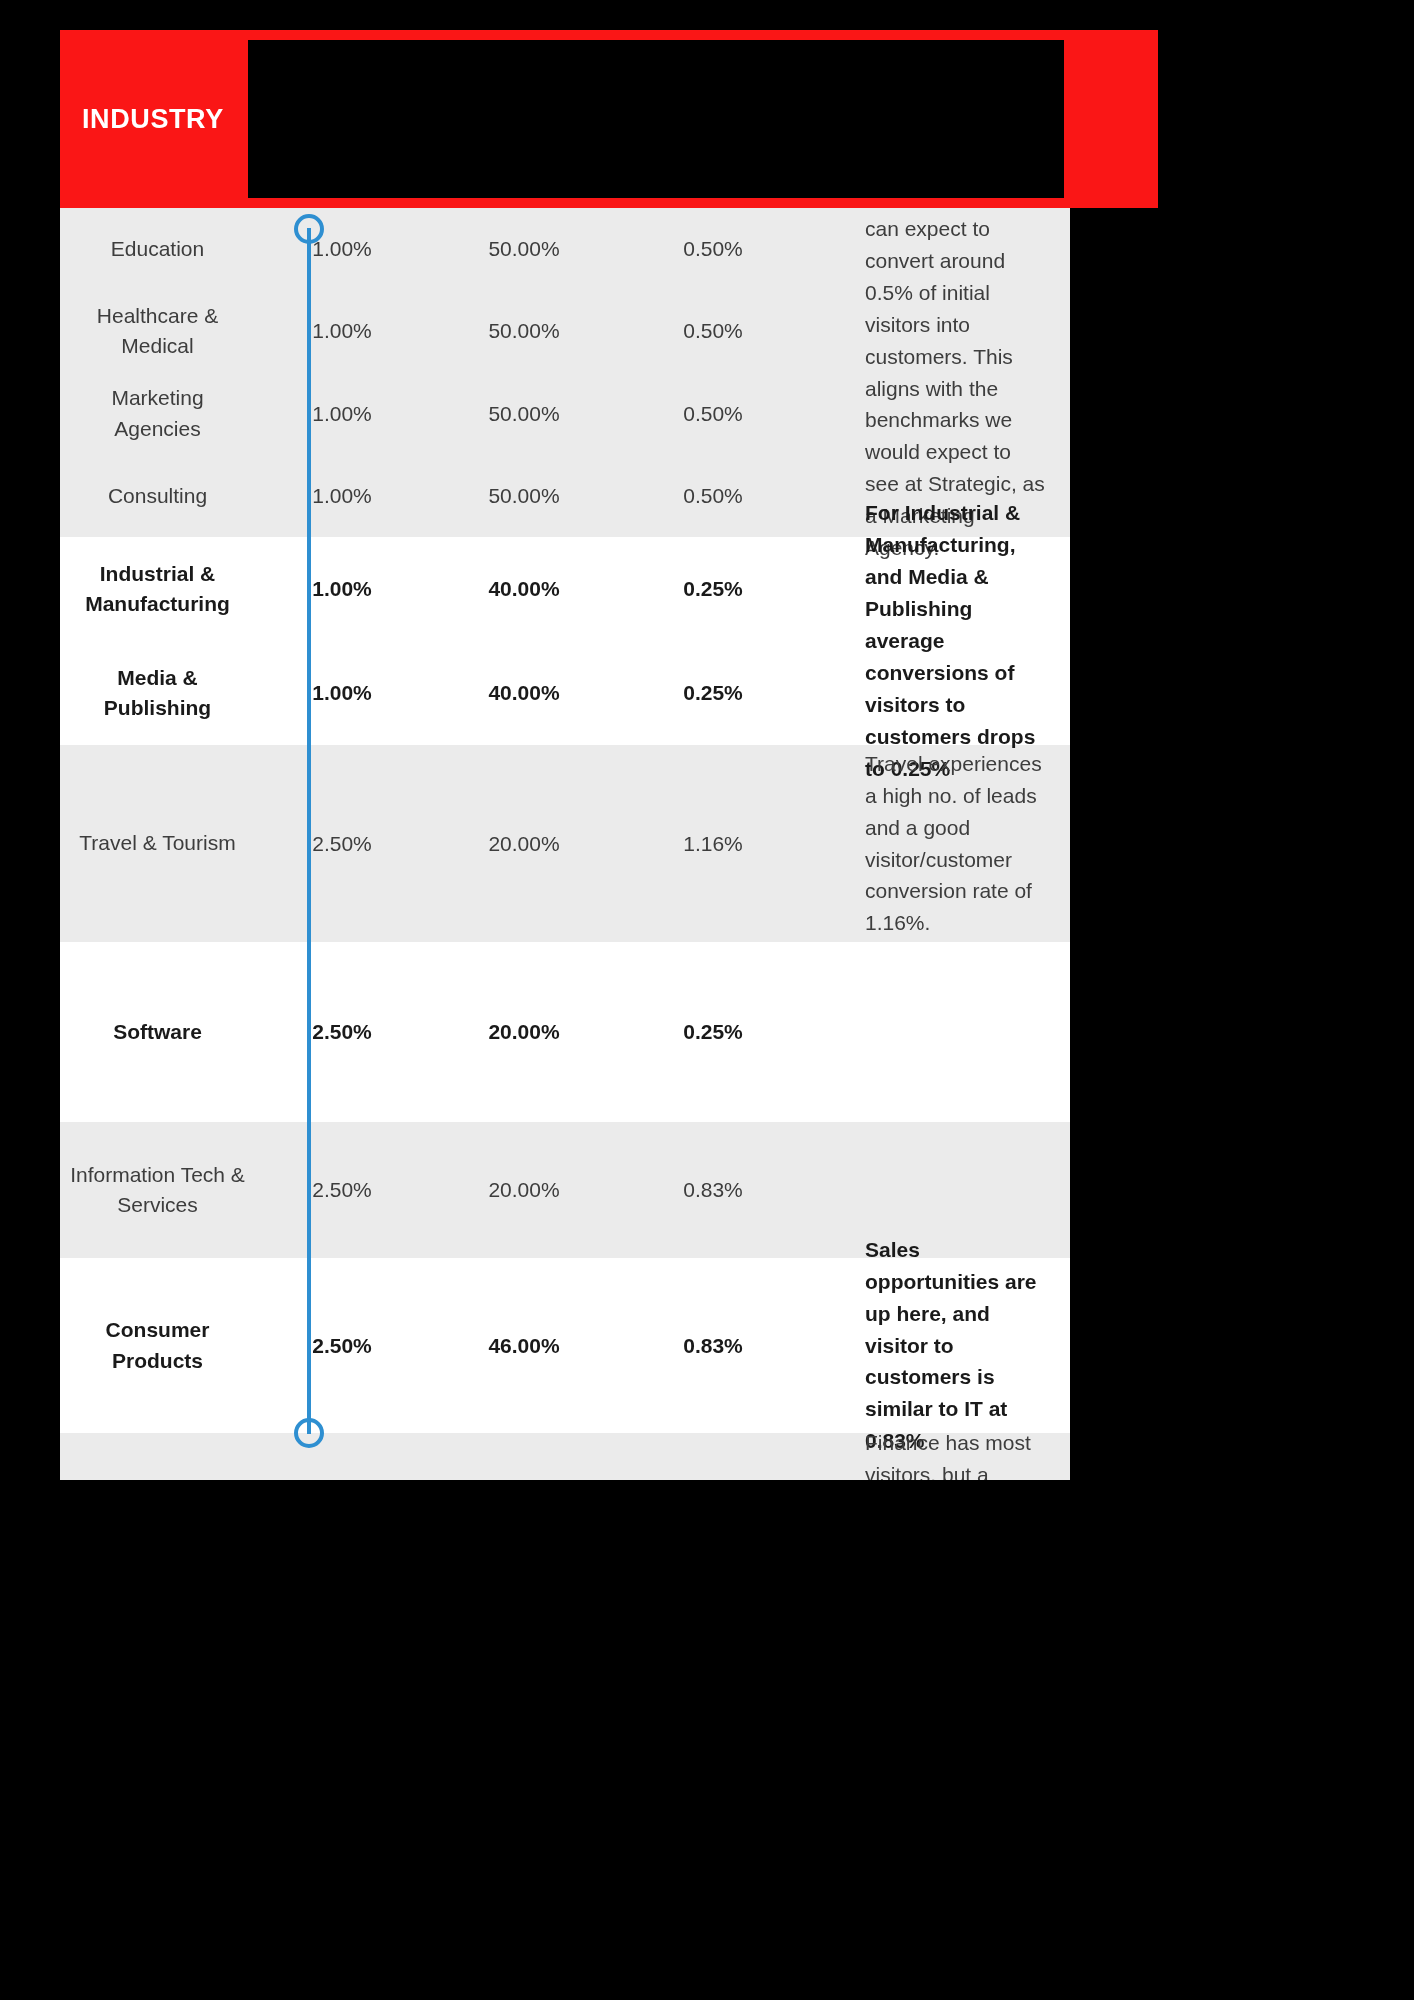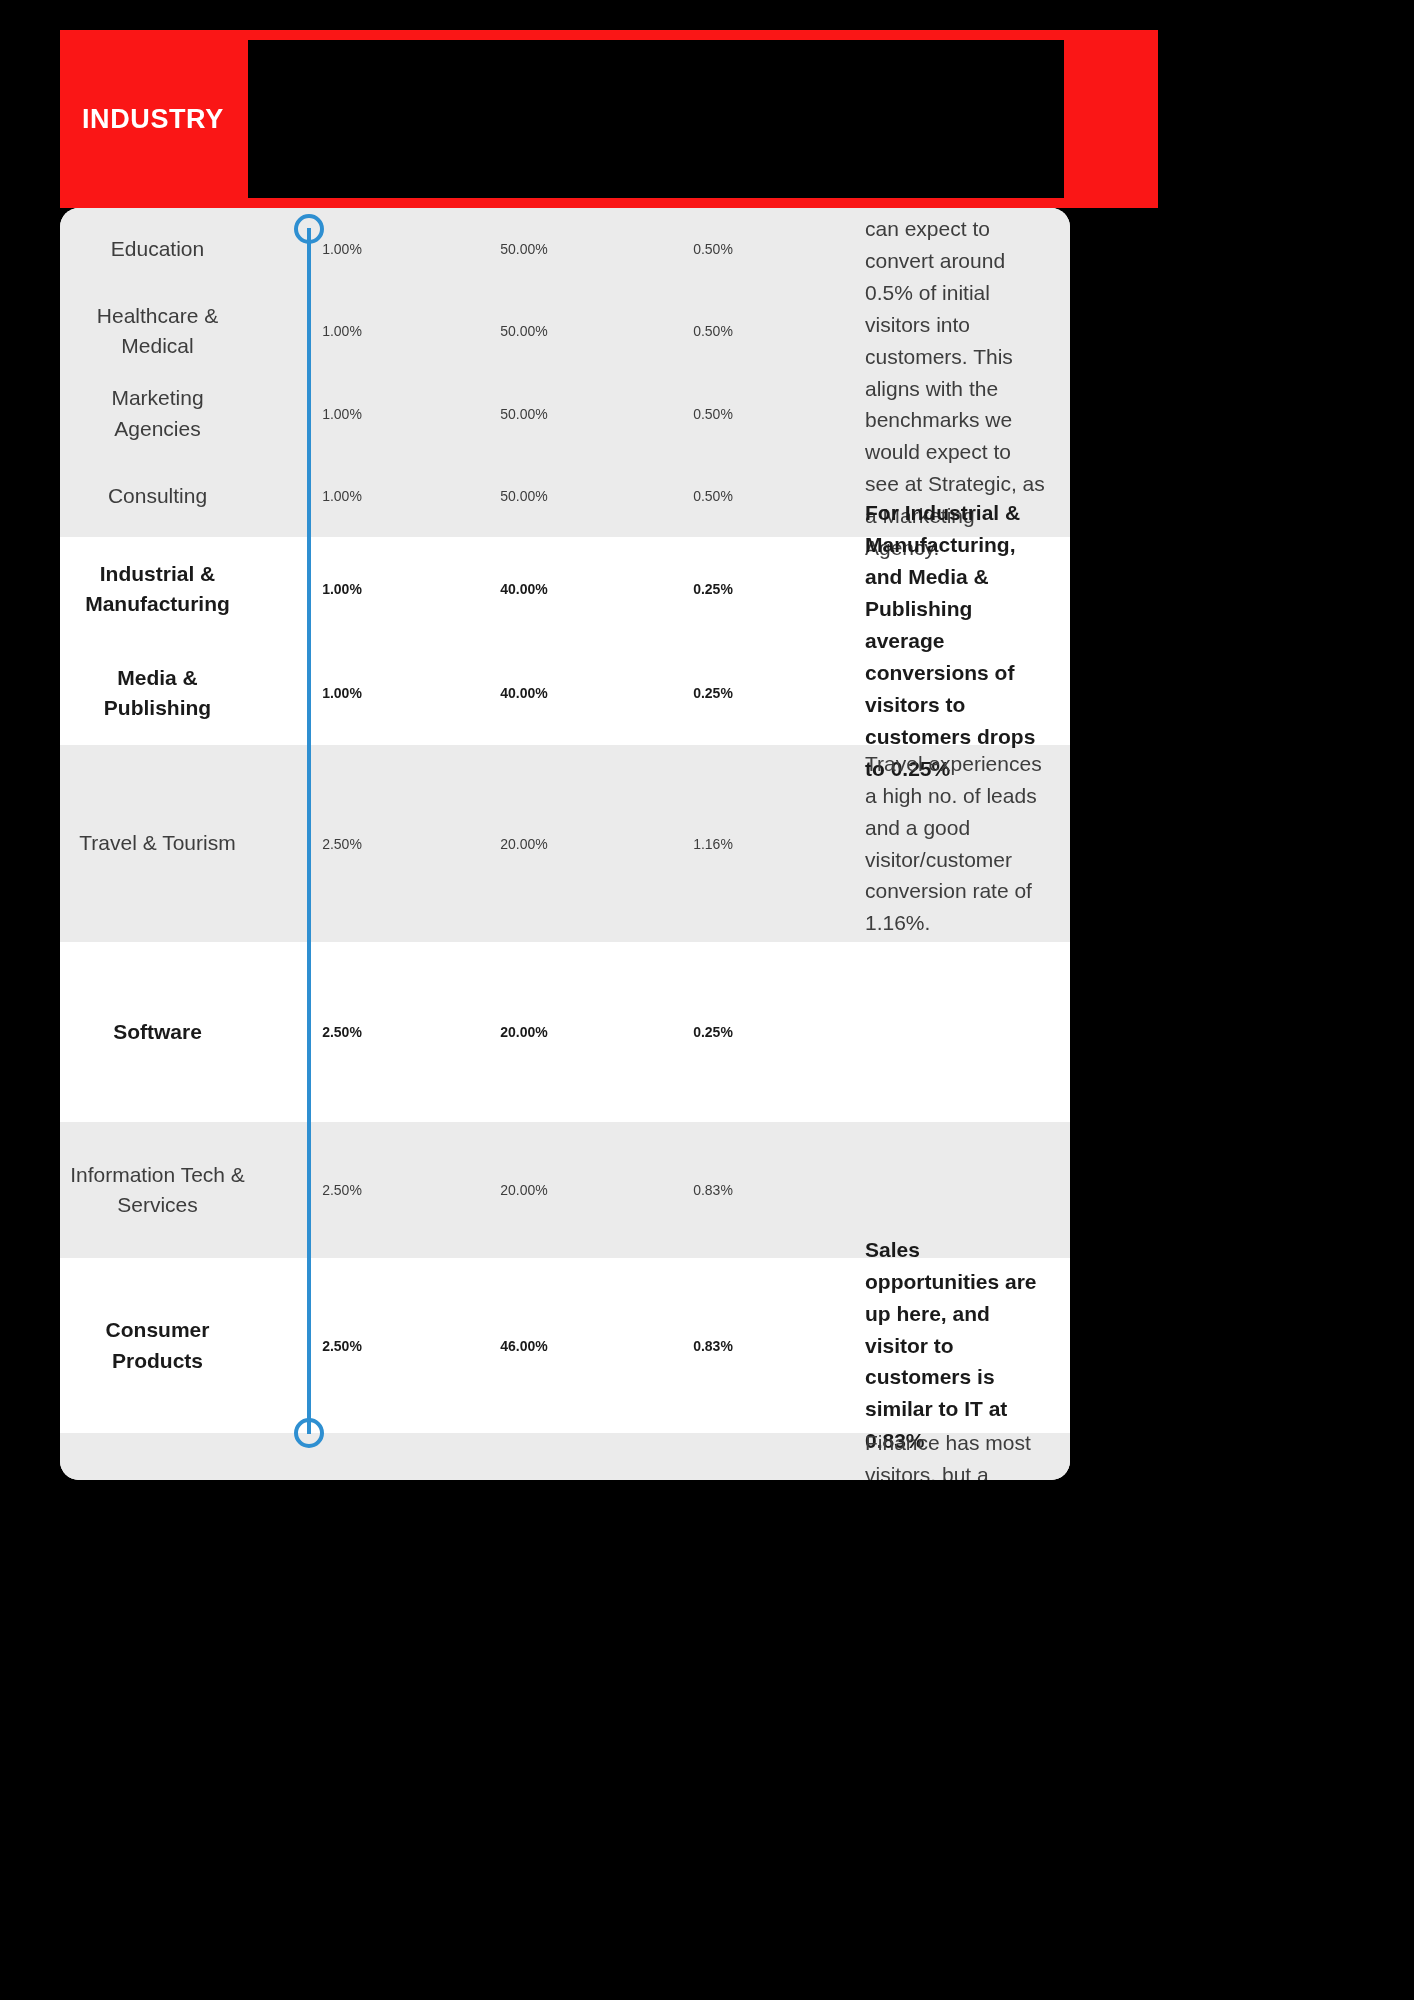--- a/index.html
+++ b/index.html
@@ -56,21 +56,20 @@
 
   
   .table {
     position: absolute;
     left: 60px;
     top: 208px;
     width: 1010px;
     height: 1272px;
     background: #ffffff;
     overflow: hidden;
-    border-radius: 19px;
   }
 
   .row-group { display: block; width: 100%; }
   .row-group.shaded { background: #ebebeb; }
   .row-group.plain  { background: #ffffff; }
 
   .group-inner {
     display: flex;
     flex-direction: row;
     align-items: stretch;
@@ -97,21 +96,21 @@
     text-align: center;
     padding: 0 8px;
     color: #3d3d3d;
     font-size: 21px;
     line-height: 1.45;
   }
   .c-num {
     flex: 0 0 174px;
     text-align: center;
     color: #3d3d3d;
-    font-size: 14px;
+    font-size: 21px;
   }
   .c-num.n2 { flex: 0 0 190px; }
   .c-num.n3 { flex: 0 0 188px; }
 
   .comment-col {
     flex: 1 1 auto;
     padding: 16px 22px 16px 18px;
     display: flex;
     align-items: center;
   }

